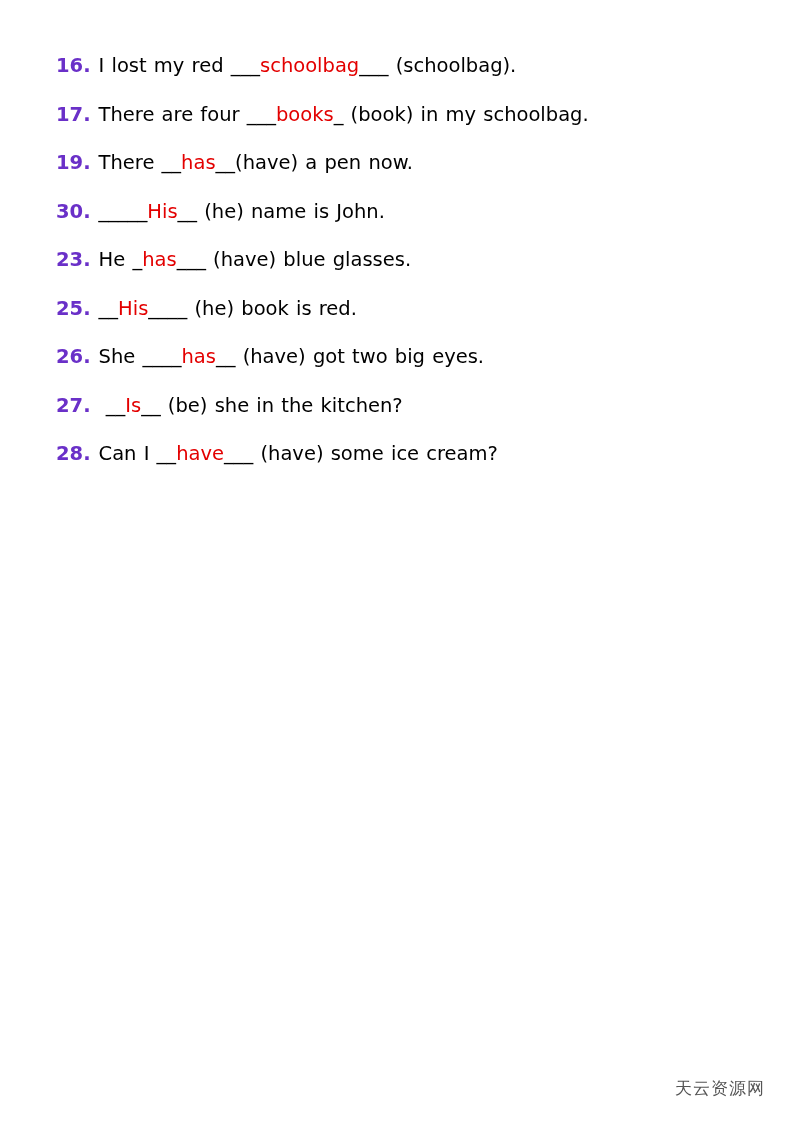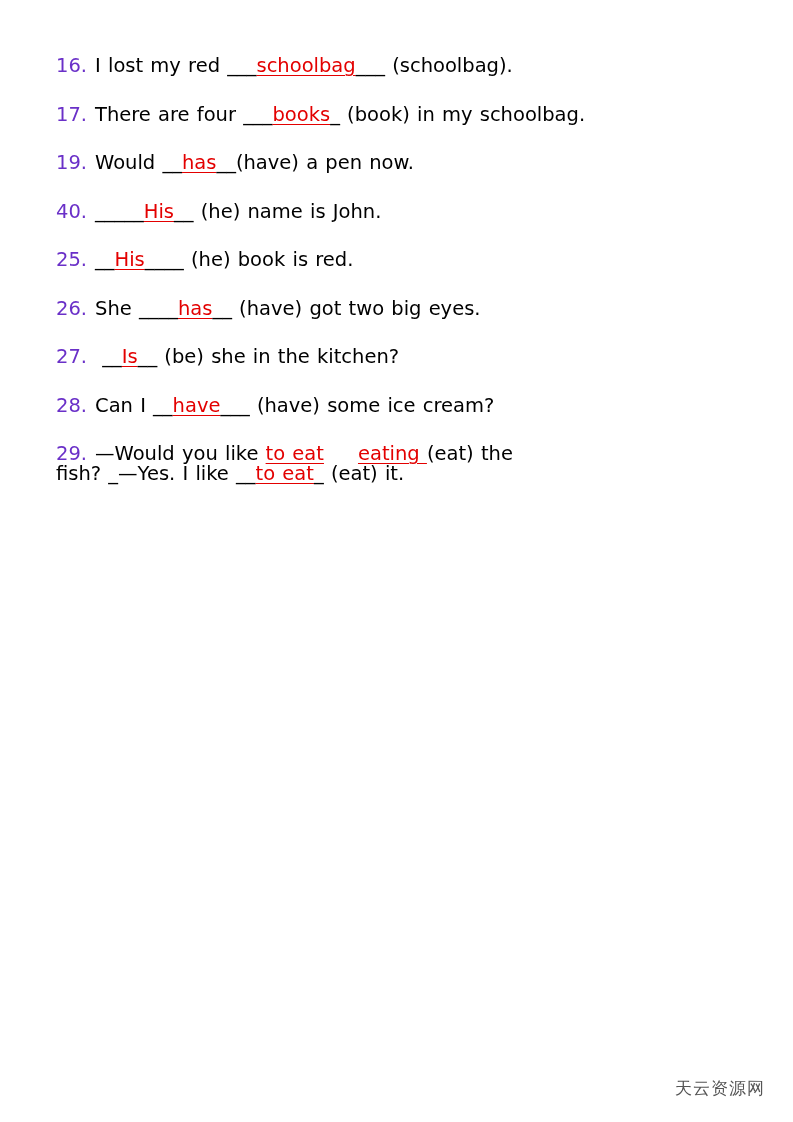--- a/index.html
+++ b/index.html
@@ -27,26 +27,25 @@
   .qline {
     font-size: 19.5px;
     line-height: 1.0;
     margin: 0 0 29px 0;
     color: #000000;
     white-space: normal;
     word-spacing: 1px;
   }
   .num {
     color: #6a30c8;
-    font-weight: normal;
+    font-weight: bold;
     margin-right: 8px;
   }
   .ans {
     color: #e30000;
-    text-decoration: underline;
     text-underline-offset: 3px;
     text-decoration-thickness: 1.4px;
   }
   .blank {
     color: #000000;
     text-decoration: underline;
     text-underline-offset: 3px;
     text-decoration-thickness: 1.4px;
   }
   .gap {
@@ -71,47 +70,47 @@
   <p class="qline">
     <span class="num">16.</span><span>I lost my red ___</span><span class="ans">schoolbag</span><span>___ (schoolbag).</span>
   </p>
 
   <p class="qline">
     <span class="num">17.</span><span>There are four ___</span><span class="ans">books</span><span>_ (book) in my schoolbag.</span>
   </p>
 
 
   <p class="qline">
-    <span class="num">19.</span><span>Would __</span><span class="ans">has</span><span>__(have) a pen now.</span>
+    <span class="num">19.</span><span>There __</span><span class="ans">has</span><span>__(have) a pen now.</span>
   </p>
 
   <p class="qline">
-    <span class="num">40.</span><span class="blank">_____</span><span class="ans">His</span><span>__ (he) name is John.</span>
+    <span class="num">30.</span><span class="blank">_____</span><span class="ans">His</span><span>__ (he) name is John.</span>
   </p>
 
 
 
+  <p class="qline">
+    <span class="num">23.</span><span>He _</span><span class="ans">has</span><span>___ (have) blue glasses.</span>
+  </p>
 
 
   <p class="qline">
     <span class="num">25.</span><span>__</span><span class="ans">His</span><span>____ (he) book is red.</span>
   </p>
 
   <p class="qline">
     <span class="num">26.</span><span>She ____</span><span class="ans">has</span><span>__ (have) got two big eyes.</span>
   </p>
 
   <p class="qline">
     <span class="num">27.</span><span> __</span><span class="ans">Is</span><span>__ (be) she in the kitchen?</span>
   </p>
 
   <p class="qline">
     <span class="num">28.</span><span>Can I __</span><span class="ans">have</span><span>___ (have) some ice cream?</span>
   </p>
 
-  <p class="qline">
-    <span class="num">29.</span><span>—Would you like </span><span class="ans">to eat</span><span class="gap"></span><span class="ans">eating </span><span>(eat) the</span><br><span>fish?  _—Yes. I like __</span><span class="ans">to eat</span><span>_ (eat) it.</span>
-  </p>
 
 
 </div>
 
 <div class="watermark">天云资源网</div>
 
 </body></html>

